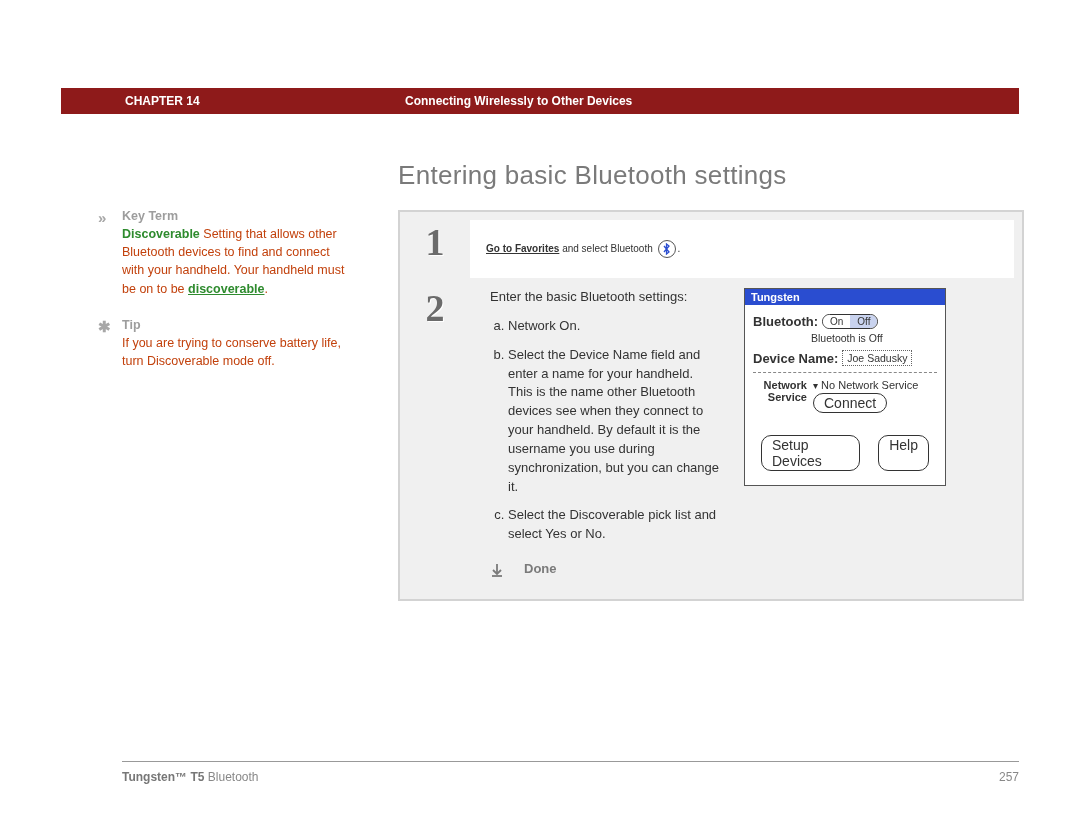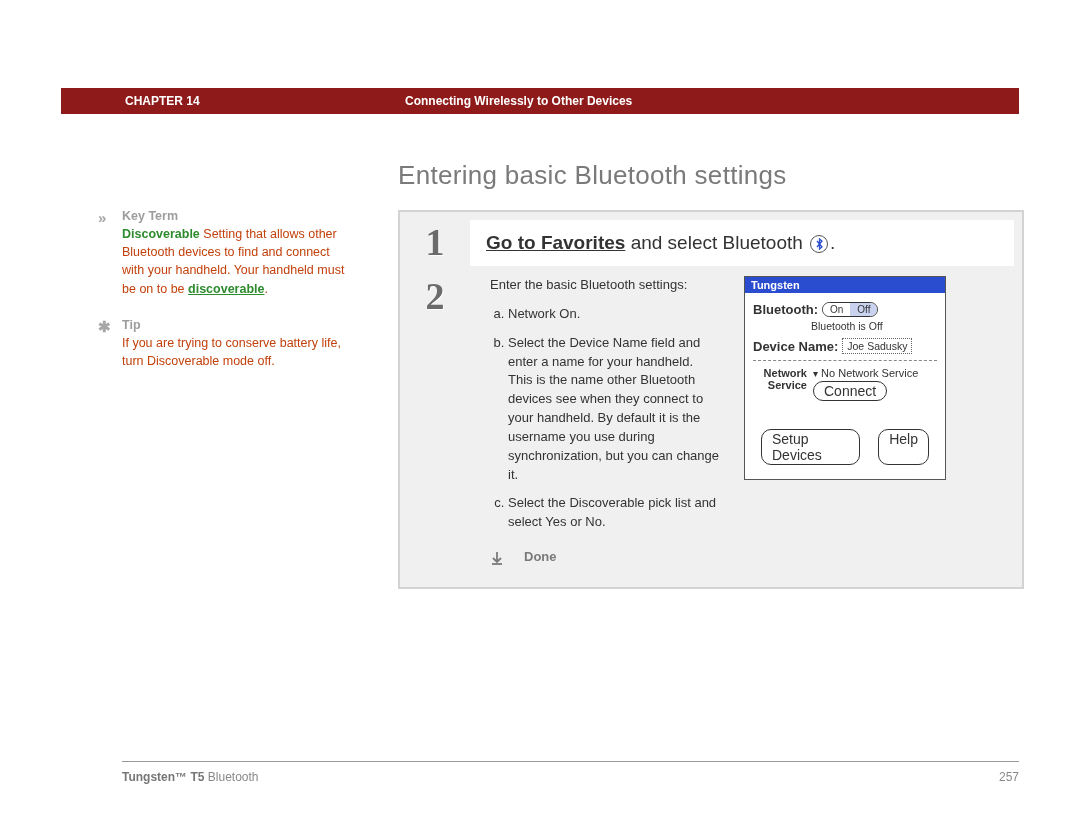--- a/index.html
+++ b/index.html
@@ -84,22 +84,22 @@
     font-weight: bold;
     color: #6b6b6b;
     text-align: center;
     padding-top: 8px;
     text-shadow: 1px 1px 0 #fff;
   }
   .step1-body {
     flex: 1;
     background: #fff;
     margin: 8px 8px 0 0;
-    padding: 12px 16px;
-    font-size: 19px;
+    padding: 20px 16px;
+    font-size: 10px;
   }
   .step2-body {
     flex: 1;
     padding: 10px 16px 20px 20px;
     font-size: 13px;
     display: flex;
     gap: 24px;
   }
   .step2-text { width: 230px; line-height: 1.45; }
   .step2-text .intro { margin-bottom: 10px; }
@@ -179,21 +179,21 @@
     border: 1px solid #333;
     border-radius: 10px;
     padding: 1px 10px;
     font-size: 14px;
     background: #fff;
   }
   .device-footer {
     display: flex;
     gap: 18px;
     padding: 4px 8px 8px 8px;
-    margin-top: 26px;
+    margin-top: 20px;
   }
 
   .footer {
     position: absolute;
     left: 122px;
     right: 61px;
     bottom: 50px;
     border-top: 1px solid #999;
     padding-top: 8px;
     display: flex;

